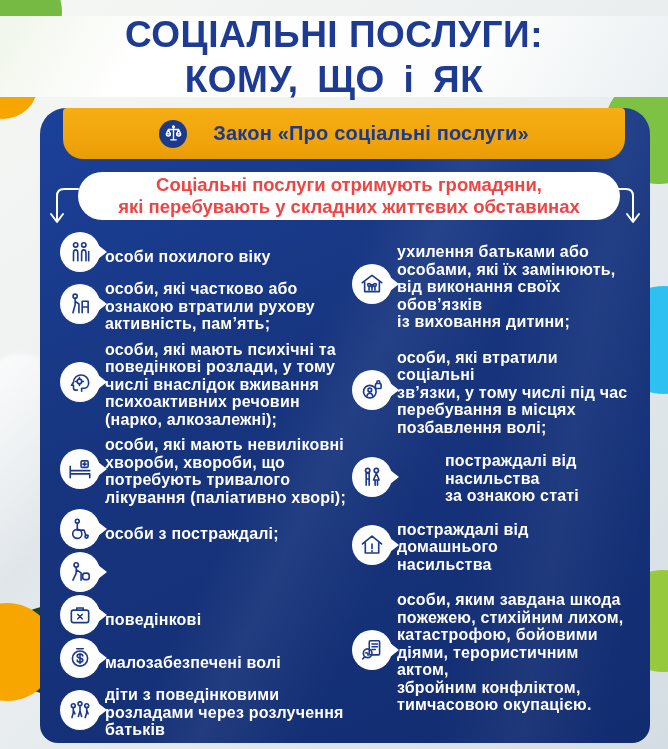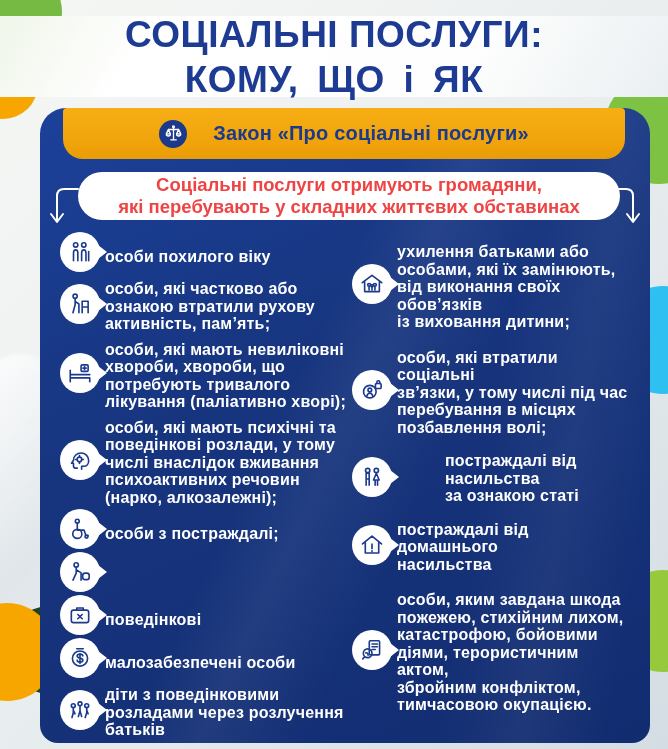--- a/index.html
+++ b/index.html
@@ -166,47 +166,47 @@
                 <path d="M7.5 6.7v6l-2 7.3M7.5 9.5l3.5 2.5v8M14 9.5h5.5M14 9.5V20M19.5 9.5V20M14 14.8h5.5"></path>
               </svg>
             </span>
             <div class="item-text" style="padding-top: 5px;">особи, які частково або
 ознакою втратили рухову
 активність, пам’ять;</div>
           </div>
           <div class="item">
             <span class="bubble">
               <svg viewBox="0 0 24 24" fill="none" stroke="#1c3a8c" stroke-width="1.5" stroke-linecap="round" stroke-linejoin="round">
-                <path d="M3 9.5V20M3 16.5h18V20M3 13.5h18"></path>
-                <rect x="13" y="4.5" width="6.5" height="6" rx="1"></rect>
-                <path d="M16.2 6v3M14.7 7.5h3"></path>
-              </svg>
-            </span>
-            <div class="item-text" style="padding-top: 5px;">особи, які мають невиліковні
-хвороби, хвороби, що
-потребують тривалого
-лікування (паліативно хворі);</div>
-          </div>
-          <div class="item">
-            <span class="bubble">
-              <svg viewBox="0 0 24 24" fill="none" stroke="#1c3a8c" stroke-width="1.5" stroke-linecap="round" stroke-linejoin="round">
                 <path d="M13.5 20.5v-2.7h2.2c2.4 0 4.3-2.3 4.3-5.2 0-4.2-3.2-7.1-7-7.1S6 8.3 6 12.2L4.2 15H6v2.6c0 1 .8 1.9 1.9 1.9h1.6"></path>
                 <circle cx="11.5" cy="11.5" r="2.1"></circle>
                 <path d="M11.5 7.8v1.6M11.5 13.6v1.6M7.8 11.5h1.6M13.6 11.5h1.6"></path>
               </svg>
             </span>
             <div class="item-text" style="padding-top: 5px;">особи, які мають психічні та
 поведінкові розлади, у тому
 числі внаслідок вживання
 психоактивних речовин
 (нарко, алкозалежні);</div>
           </div>
           <div class="item">
             <span class="bubble">
               <svg viewBox="0 0 24 24" fill="none" stroke="#1c3a8c" stroke-width="1.5" stroke-linecap="round" stroke-linejoin="round">
+                <path d="M3 9.5V20M3 16.5h18V20M3 13.5h18"></path>
+                <rect x="13" y="4.5" width="6.5" height="6" rx="1"></rect>
+                <path d="M16.2 6v3M14.7 7.5h3"></path>
+              </svg>
+            </span>
+            <div class="item-text" style="padding-top: 5px;">особи, які мають невиліковні
+хвороби, хвороби, що
+потребують тривалого
+лікування (паліативно хворі);</div>
+          </div>
+          <div class="item">
+            <span class="bubble">
+              <svg viewBox="0 0 24 24" fill="none" stroke="#1c3a8c" stroke-width="1.5" stroke-linecap="round" stroke-linejoin="round">
                 <circle cx="9.5" cy="16.5" r="4.2"></circle>
                 <circle cx="9.5" cy="4.8" r="1.8"></circle>
                 <path d="M9.5 6.6v6.4h6.2l1.8 5h2"></path>
                 <circle cx="18" cy="19" r="1.4"></circle>
               </svg>
             </span>
             <div class="item-text" style="padding-top: 10px;">особи з постраждалі;</div>
           </div>
           <div class="item">
             <span class="bubble">
@@ -226,21 +226,21 @@
             </span>
             <div class="item-text" style="padding-top: 10px;">поведінкові</div>
           </div>
           <div class="item">
             <span class="bubble">
               <svg viewBox="0 0 24 24" fill="none" stroke="#1c3a8c" stroke-width="1.5" stroke-linecap="round" stroke-linejoin="round">
                 <circle cx="12" cy="12.5" r="7"></circle>
                 <path d="M12 8v9M14.6 10.2c0-1-1.1-1.8-2.6-1.8s-2.6.8-2.6 1.8 1.1 1.6 2.6 1.9 2.6.9 2.6 1.9-1.1 1.8-2.6 1.8-2.6-.8-2.6-1.8M9 3.5h6"></path>
               </svg>
             </span>
-            <div class="item-text" style="padding-top: 10px;">малозабезпечені особи</div>
+            <div class="item-text" style="padding-top: 10px;">малозабезпечені волі</div>
           </div>
           <div class="item">
             <span class="bubble">
               <svg viewBox="0 0 24 24" fill="none" stroke="#1c3a8c" stroke-width="1.5" stroke-linecap="round" stroke-linejoin="round">
                 <circle cx="5.8" cy="8" r="1.8"></circle>
                 <circle cx="12" cy="6.3" r="1.8"></circle>
                 <circle cx="18.2" cy="8" r="1.8"></circle>
                 <path d="M5.8 9.8v4.7l-1.2 4.5M5.8 12l1.6 3.5M12 8.1v4.7l-1.5 5.2M12 12.8l1.5 5.2M18.2 9.8v4.7l-1.4 4.5M18.2 12l1.3 3.5"></path>
               </svg>
             </span>

